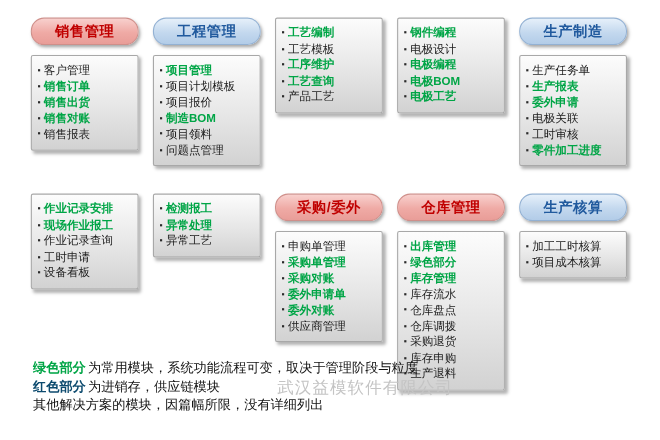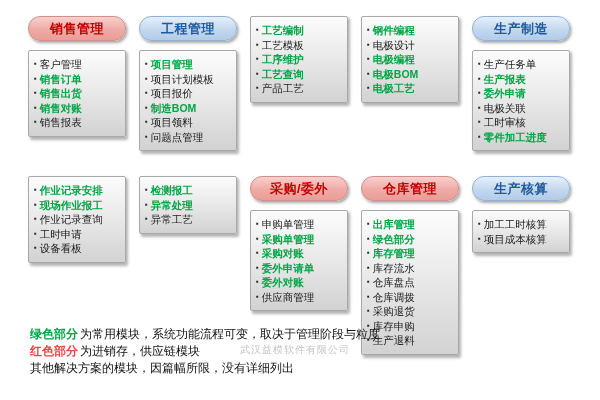--- a/index.html
+++ b/index.html
@@ -47,22 +47,22 @@
     padding:7px 3px 7px 5px;
     display:flex; flex-direction:column; gap:2px;
   }
   .item { display:flex; align-items:flex-start; font-size:10.5px; line-height:12.5px; color:#1a1a1a; }
   .bullet { font-size:8px; line-height:12.5px; margin-right:3px; color:#2a2a2a; flex:none; }
   .item .label { white-space:nowrap; }
   .item .label.hl { color:#00a546; font-weight:bold; }
   .legend { position:absolute; left:30px; top:326px; font-size:12px; line-height:17px; color:#111; }
   .legend-line .prefix { font-weight:bold; margin-right:2px; }
   .watermark {
-    position:absolute; left:240px; top:343px;
-    font-size:10px; color:#c4c4c4; letter-spacing:1px;
+    position:absolute; left:252px; top:343px;
+    font-size:15px; color:#c4c4c4; letter-spacing:1px;
   }
 </style>
 </head>
 <body>
 
 <div class="row" id="row1">
     <div class="module">
       <div class="module-header red">销售管理</div>
       <div class="module-body">
         <div class="item">
@@ -315,17 +315,17 @@
         <div class="item">
           <span class="bullet">▪</span>
           <span class="label">项目成本核算</span>
         </div>
       </div>
     </div>
   </div>
 
 <div class="legend" id="legend">
     <div class="legend-line"><span class="prefix" style="color: rgb(0, 165, 70);">绿色部分</span><span class="text">为常用模块，系统功能流程可变，取决于管理阶段与粒度</span></div>
-    <div class="legend-line"><span class="prefix" style="color: #ef4444;">红色部分</span><span class="text">为进销存，供应链模块</span></div>
+    <div class="legend-line"><span class="prefix" style="color: #0c4a6e;">红色部分</span><span class="text">为进销存，供应链模块</span></div>
     <div class="legend-line"><span class="text">其他解决方案的模块，因篇幅所限，没有详细列出</span></div>
   </div>
 
 <div class="watermark">武汉益模软件有限公司</div>
 
 </body></html>

